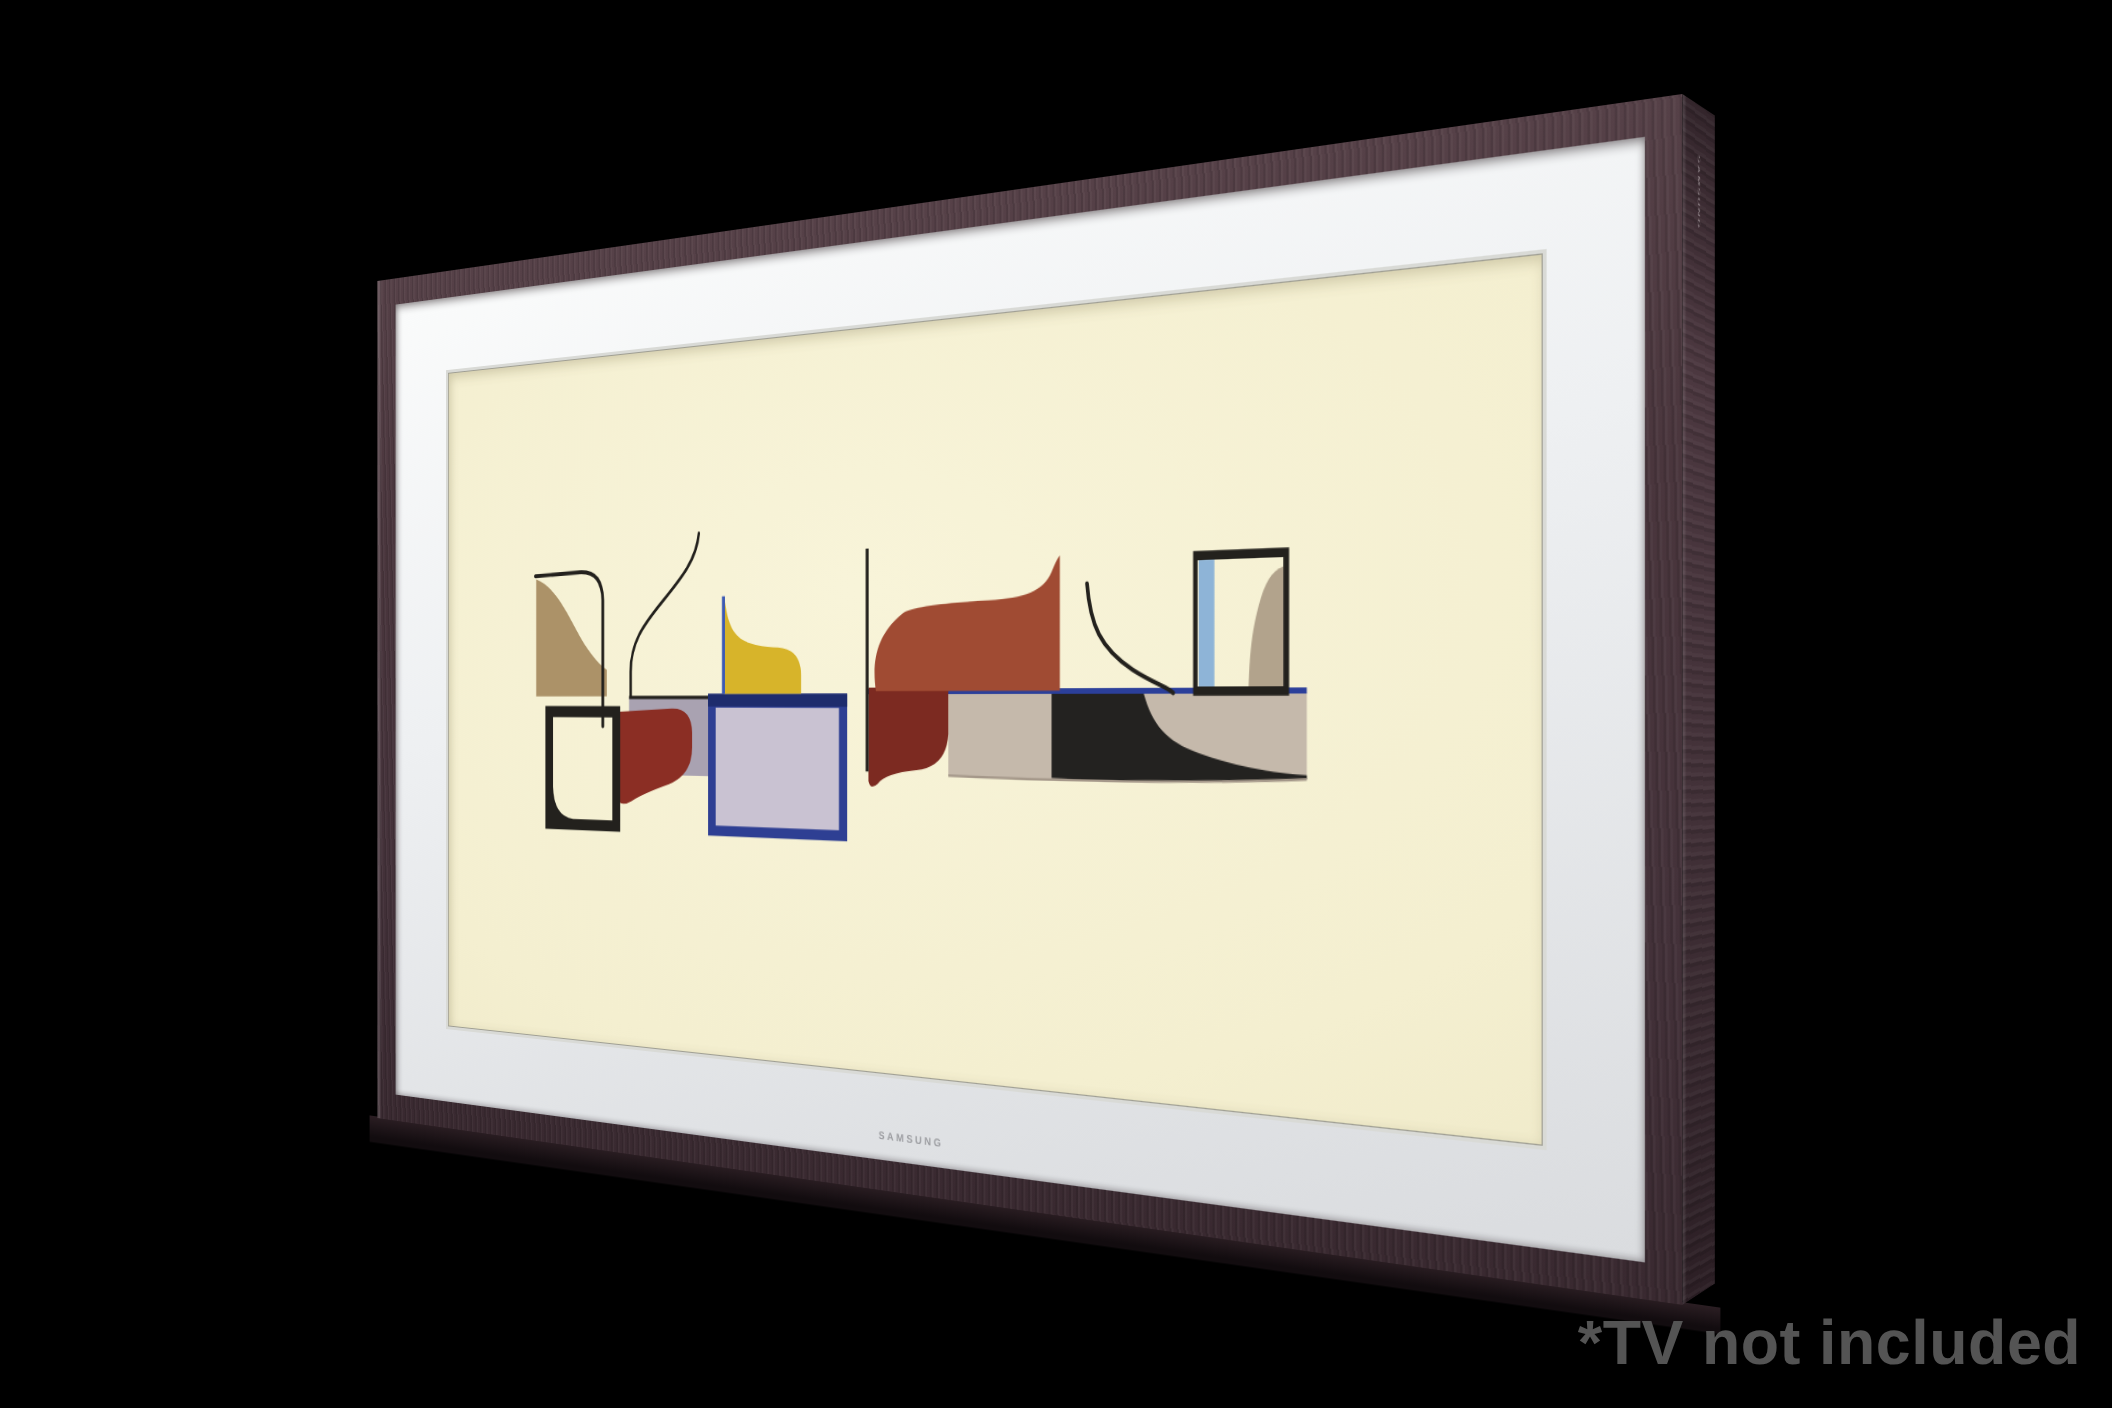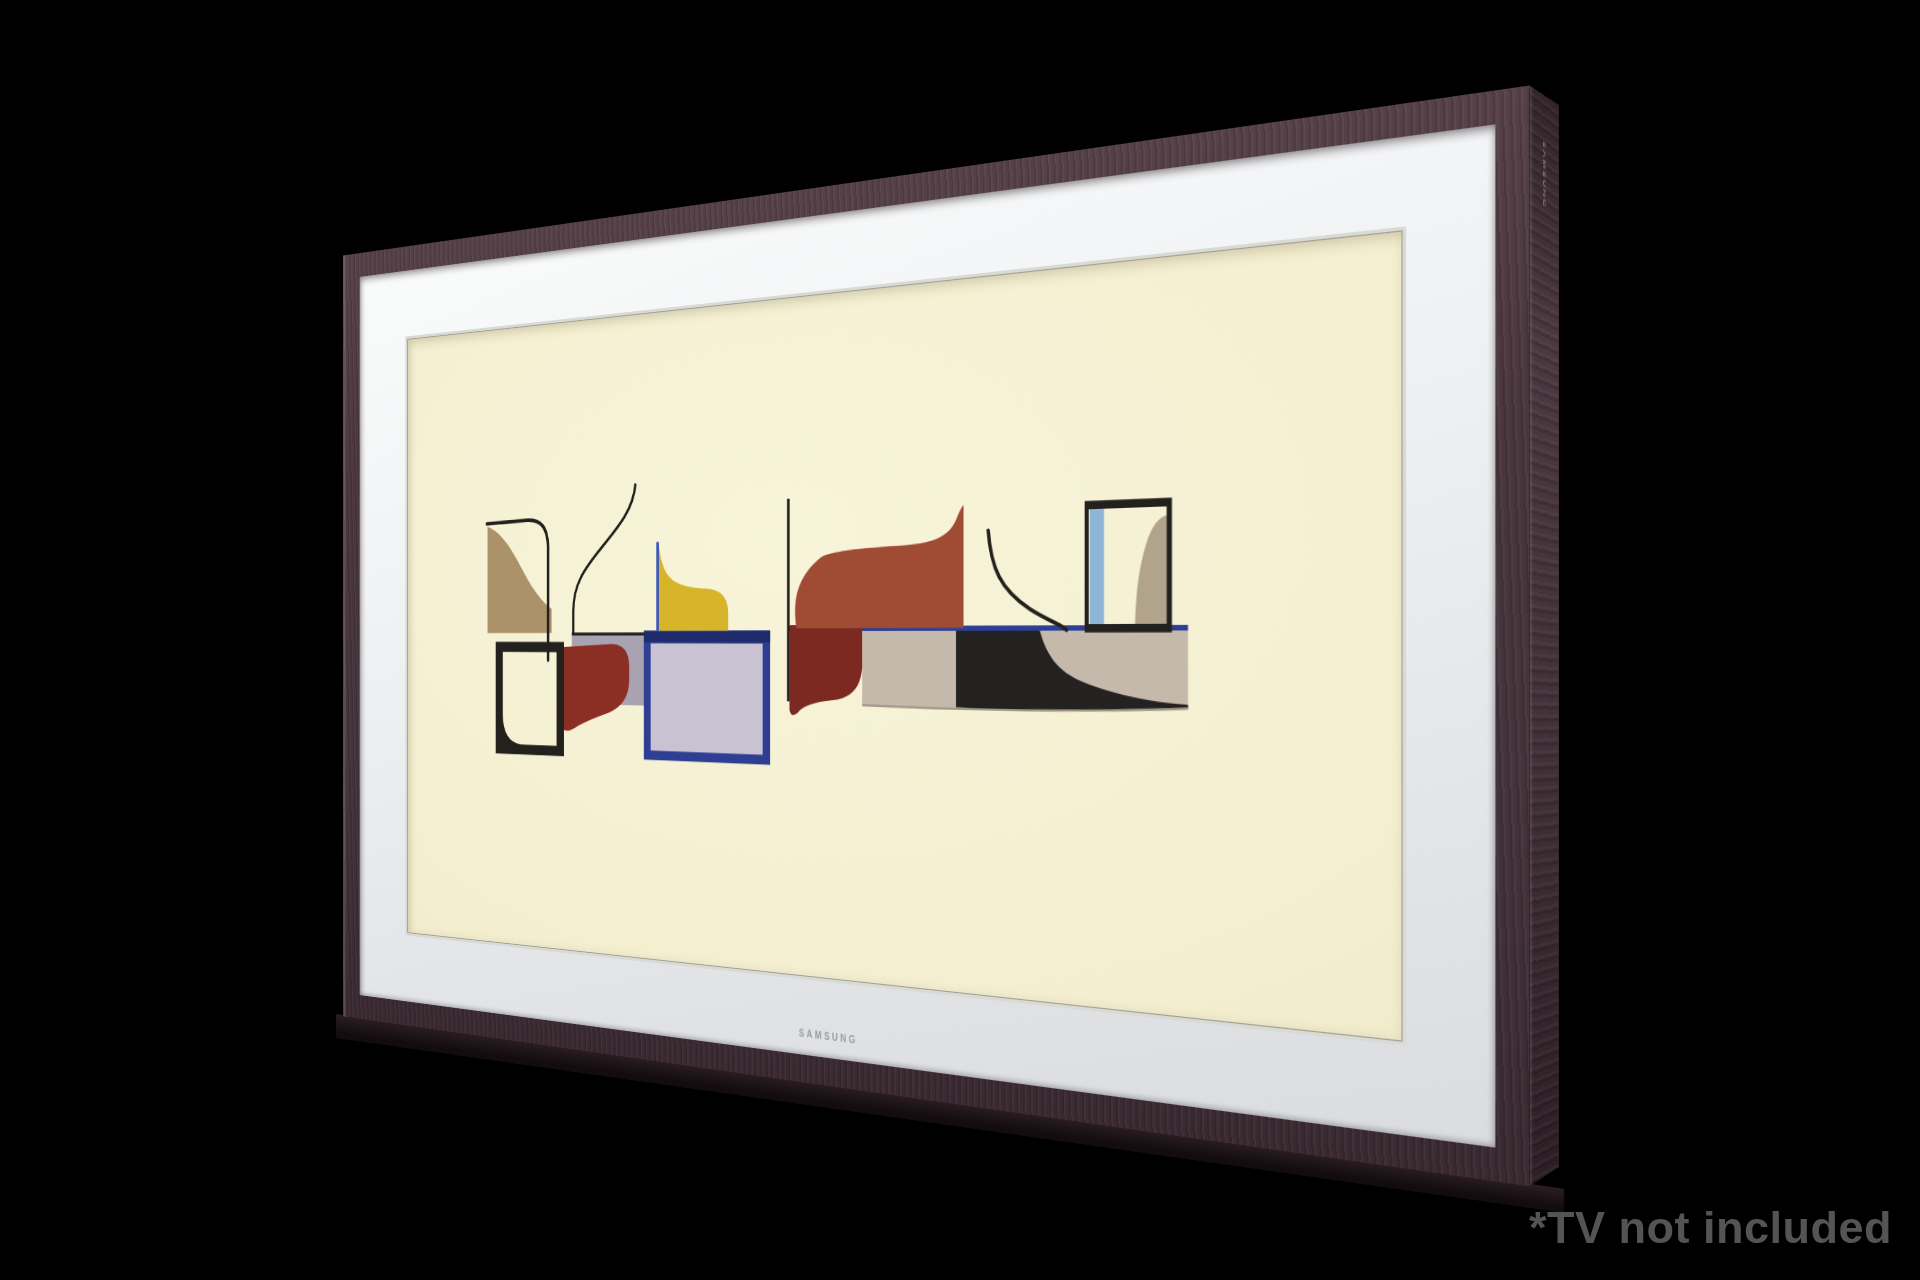--- a/index.html
+++ b/index.html
@@ -66,21 +66,21 @@
   .bottom-shadow {
     position:absolute; left:336px; top:1014px; width:1228px; height:24px;
     transform:skewY(8.1deg); transform-origin:left top;
     background:linear-gradient(180deg, #2b1e23 0%, #120c0f 80%);
     filter:blur(.5px);
     z-index:1;
   }
 
   .disclaimer {
     position:absolute; right:28px; bottom:26px;
-    font-size:45px; font-weight:600; letter-spacing:.5px;
+    font-size:57px; font-weight:600; letter-spacing:.5px;
     color:#545454; z-index:3;
   }
 </style>
 </head>
 <body>
 
 <div class="stage">
   <div class="tv">
 
     <div class="face-front">

